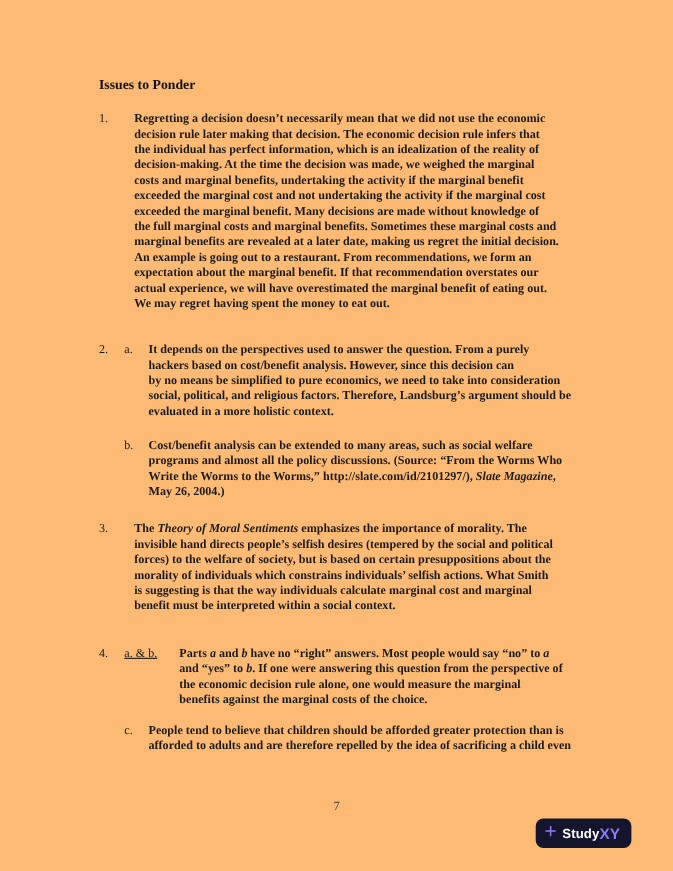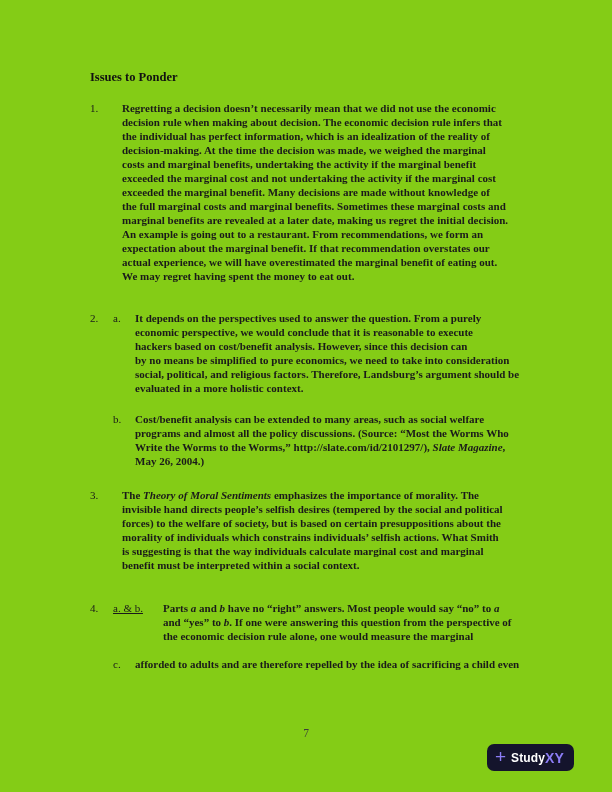--- a/index.html
+++ b/index.html
@@ -4,21 +4,21 @@
 <style>
   html, body {
     margin: 0;
     padding: 0;
     background: #ffffff;
   }
   .page {
     position: relative;
     width: 612px;
     height: 792px;
-    background: #84cc16;
+    background: #fdba74;
     overflow: hidden;
     font-family: "Liberation Serif", serif;
     color: #1a1a1a;
   }
   .content {
     position: absolute;
     left: 90px;
     top: 70px;
     width: 445px;
   }
@@ -100,54 +100,53 @@
 <div class="page">
 
   <div class="content">
 
     <div class="heading">Issues to Ponder</div>
 
     <div class="item mt-after-heading">
       <span class="c-num">1.</span>
       <div class="lines">
           <div class="tl"><span>Regretting a decision doesn’t necessarily mean that we did not use the economic</span></div>
-          <div class="tl"><span>decision rule when making about decision. The economic decision rule infers that</span></div>
+          <div class="tl"><span>decision rule later making that decision. The economic decision rule infers that</span></div>
           <div class="tl"><span>the individual has perfect information, which is an idealization of the reality of</span></div>
           <div class="tl"><span>decision-making. At the time the decision was made, we weighed the marginal</span></div>
           <div class="tl"><span>costs and marginal benefits, undertaking the activity if the marginal benefit</span></div>
           <div class="tl"><span>exceeded the marginal cost and not undertaking the activity if the marginal cost</span></div>
           <div class="tl"><span>exceeded the marginal benefit. Many decisions are made without knowledge of</span></div>
           <div class="tl"><span>the full marginal costs and marginal benefits. Sometimes these marginal costs and</span></div>
           <div class="tl"><span>marginal benefits are revealed at a later date, making us regret the initial decision.</span></div>
           <div class="tl"><span>An example is going out to a restaurant. From recommendations, we form an</span></div>
           <div class="tl"><span>expectation about the marginal benefit. If that recommendation overstates our</span></div>
           <div class="tl"><span>actual experience, we will have overestimated the marginal benefit of eating out.</span></div>
           <div class="tl"><span>We may regret having spent the money to eat out.</span></div>
         </div>
     </div>
 
     <div class="item mt-item2">
       <span class="c-n">2.</span>
       <span class="c-s">a.</span>
       <div class="lines">
           <div class="tl"><span>It depends on the perspectives used to answer the question. From a purely</span></div>
-          <div class="tl"><span>economic perspective, we would conclude that it is reasonable to execute</span></div>
           <div class="tl"><span>hackers based on cost/benefit analysis. However, since this decision can</span></div>
           <div class="tl"><span>by no means be simplified to pure economics, we need to take into consideration</span></div>
           <div class="tl"><span>social, political, and religious factors. Therefore, Landsburg’s argument should be</span></div>
           <div class="tl"><span>evaluated in a more holistic context.</span></div>
         </div>
     </div>
 
     <div class="item mt-item2b">
       <span class="c-n"></span>
       <span class="c-s">b.</span>
       <div class="lines">
           <div class="tl"><span>Cost/benefit analysis can be extended to many areas, such as social welfare</span></div>
-          <div class="tl"><span>programs and almost all the policy discussions. (Source: “Most the Worms Who</span></div>
+          <div class="tl"><span>programs and almost all the policy discussions. (Source: “From the Worms Who</span></div>
           <div class="tl"><span>Write the Worms to the Worms,” http://slate.com/id/2101297/), </span><span class="it">Slate Magazine</span><span>,</span></div>
           <div class="tl"><span>May 26, 2004.)</span></div>
         </div>
     </div>
 
     <div class="item mt-item3">
       <span class="c-num">3.</span>
       <div class="lines">
           <div class="tl"><span>The </span><span class="it">Theory of Moral Sentiments</span><span> emphasizes the importance of morality. The</span></div>
           <div class="tl"><span>invisible hand directs people’s selfish desires (tempered by the social and political</span></div>
@@ -158,27 +157,29 @@
         </div>
     </div>
 
     <div class="item mt-item4">
       <span class="c-n">4.</span>
       <span class="c-sw">a. &amp; b.</span>
       <div class="lines">
           <div class="tl"><span>Parts </span><span class="it">a</span><span> and </span><span class="it">b</span><span> have no “right” answers. Most people would say “no” to </span><span class="it">a</span></div>
           <div class="tl"><span>and “yes” to </span><span class="it">b</span><span>. If one were answering this question from the perspective of</span></div>
           <div class="tl"><span>the economic decision rule alone, one would measure the marginal</span></div>
+          <div class="tl"><span>benefits against the marginal costs of the choice.</span></div>
         </div>
     </div>
 
     <div class="item mt-item4c">
       <span class="c-n"></span>
       <span class="c-s">c.</span>
       <div class="lines">
+          <div class="tl"><span>People tend to believe that children should be afforded greater protection than is</span></div>
           <div class="tl"><span>afforded to adults and are therefore repelled by the idea of sacrificing a child even</span></div>
         </div>
     </div>
 
   </div>
 
   <div class="page-number">7</div>
 
   <div class="brand-badge">
     <span class="brand-plus">+</span>

